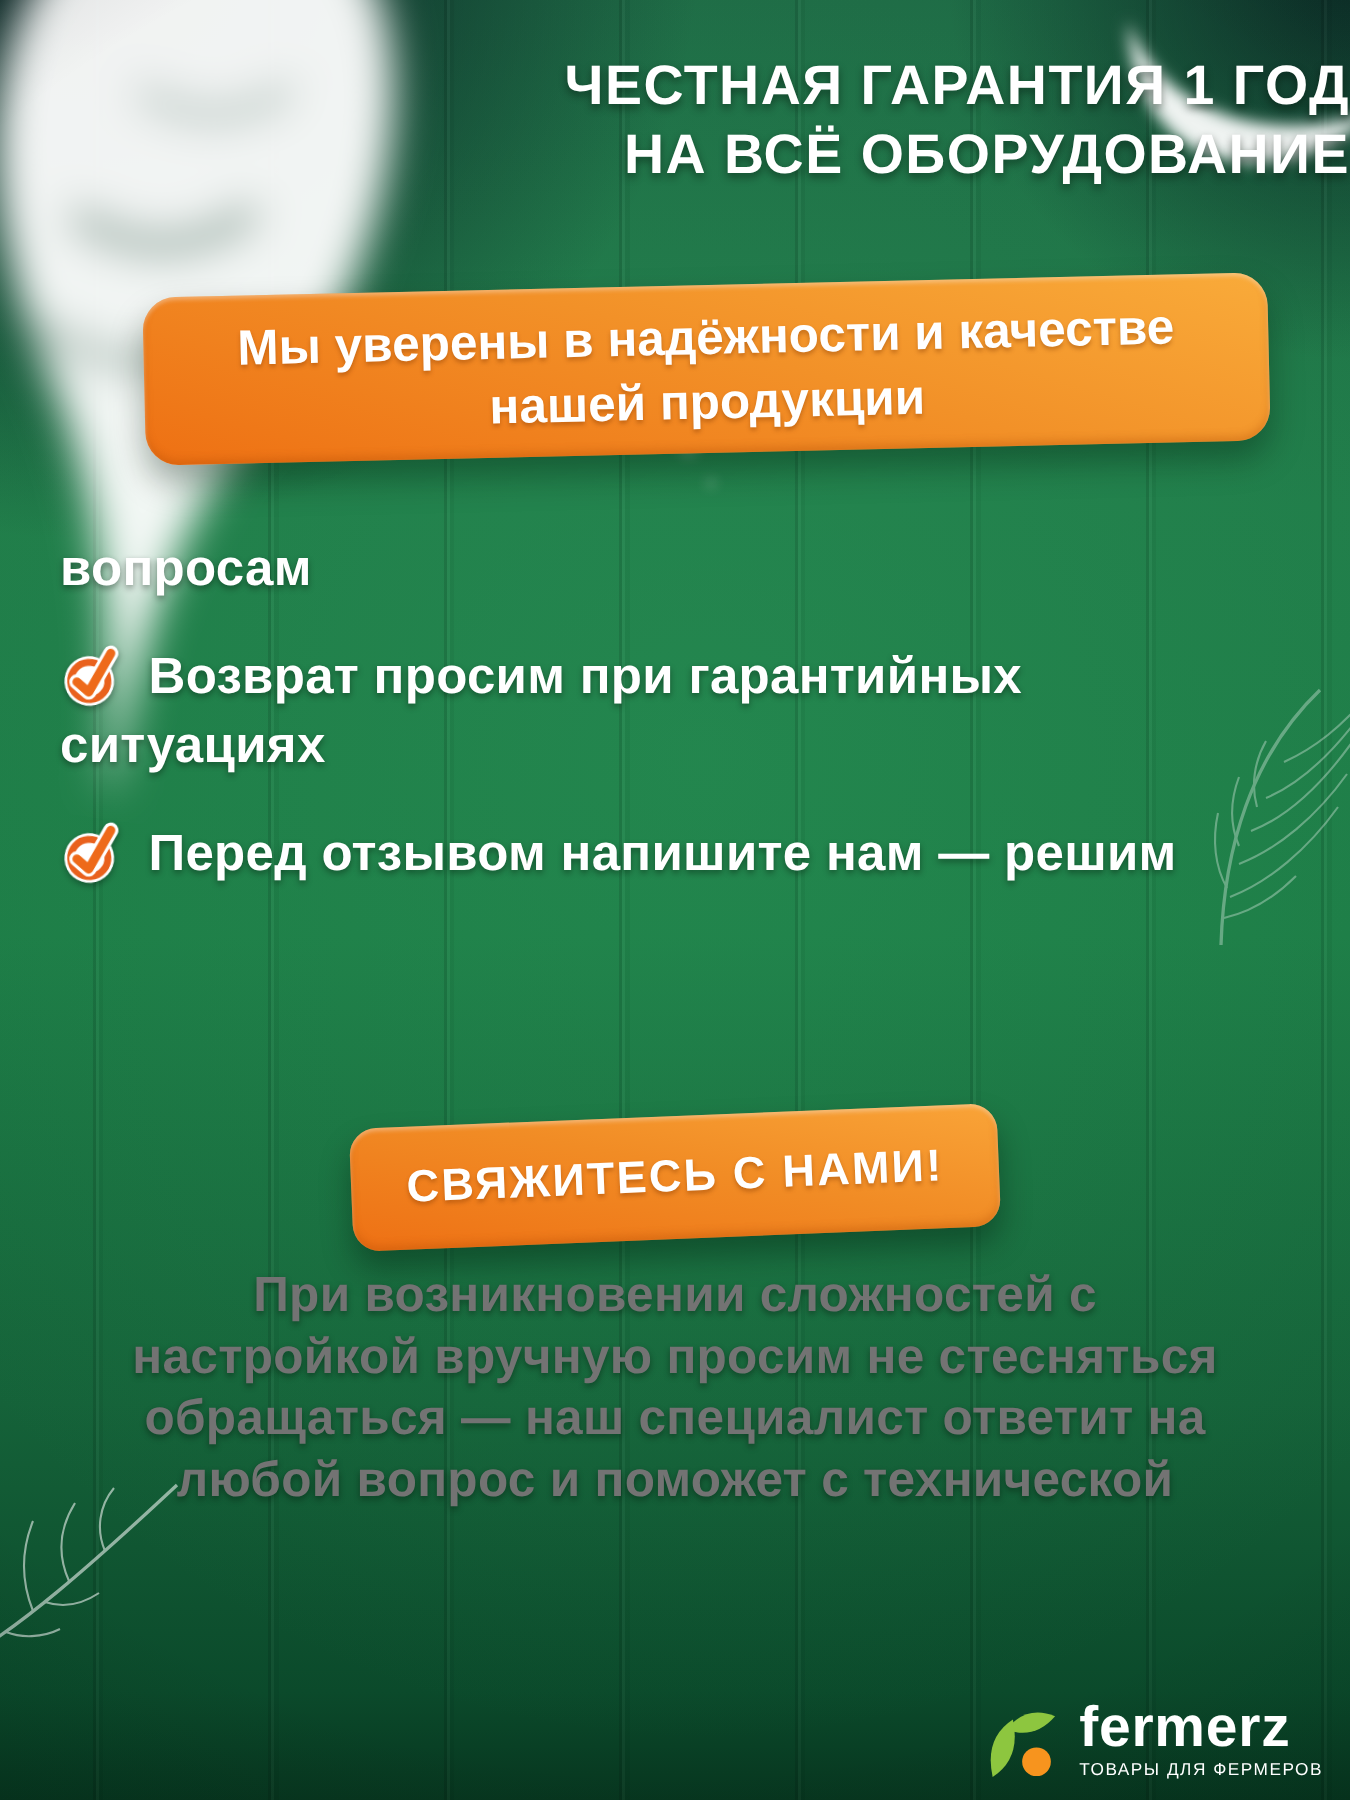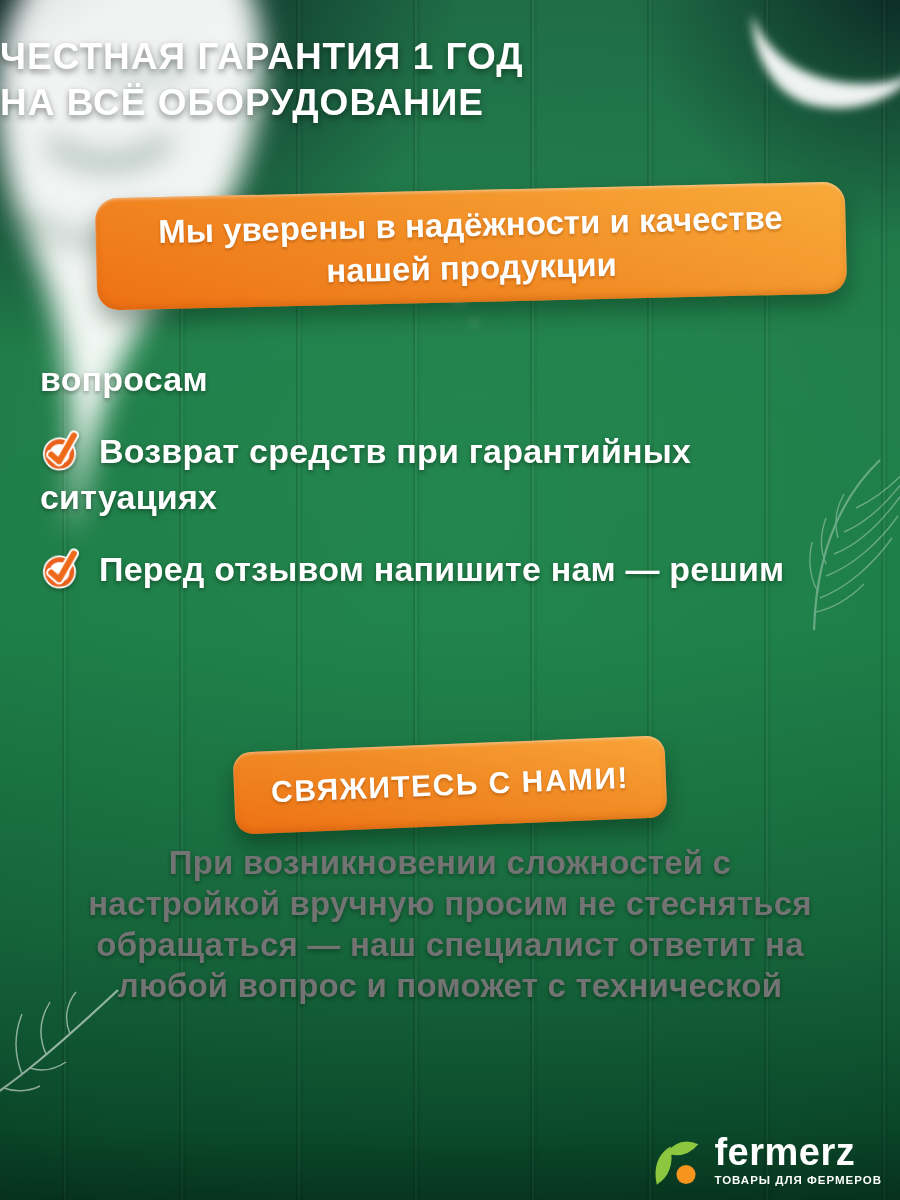--- a/index.html
+++ b/index.html
@@ -25,21 +25,21 @@
     background:radial-gradient(135% 95% at 50% 46%, rgba(0,0,0,0) 55%, rgba(0,20,12,0.30) 82%, rgba(0,16,10,0.55) 100%);
   }
   .feather{position:absolute;pointer-events:none;}
   .feather-tl{left:-95px;top:-90px;transform:rotate(8deg);}
   .feather-tr{left:740px;top:-6px;}
   .feather-r{left:788px;top:446px;opacity:.32;}
   .feather-bl{left:-30px;top:982px;opacity:.55;}
   .sparkle{position:absolute;border-radius:50%;background:rgba(255,255,255,0.16);filter:blur(4px);pointer-events:none;}
 
   .page-title{
-    position:absolute;left:0;top:34px;width:900px;text-align:left;
+    position:absolute;left:0;top:34px;width:900px;text-align:right;
     color:#fff;font-size:37px;line-height:46px;font-weight:800;letter-spacing:1px;
     text-shadow:0 3px 6px rgba(0,10,5,0.45);
   }
   .banner{
     position:absolute;left:96px;top:190px;width:750px;height:112px;border-radius:22px;
     transform:rotate(-1.3deg);
     background:linear-gradient(197deg,#f9ab3a 0%, #f29128 45%, #ee7013 100%);
     box-shadow:0 12px 22px rgba(0,25,12,0.35), inset 0 2px 3px rgba(255,255,255,0.35), inset 0 -3px 6px rgba(170,70,0,0.30);
     display:flex;flex-direction:column;justify-content:center;align-items:center;
     color:#fff;font-size:33px;line-height:43px;font-weight:700;
@@ -68,21 +68,21 @@
     position:absolute;left:30px;top:842px;width:840px;text-align:center;
     color:#737373;font-size:33px;line-height:41px;font-weight:700;letter-spacing:.2px;
     text-shadow:0 2px 4px rgba(0,12,6,0.40);
   }
   .brand-logo{
     position:absolute;right:18px;bottom:12px;display:flex;align-items:flex-start;gap:10px;
   }
   .logo-mark{width:54px;height:54px;}
   .logo-text{display:flex;flex-direction:column;align-items:flex-start;}
   .logo-brand{color:#fff;font-size:38px;line-height:36px;font-weight:800;letter-spacing:.5px;}
-  .logo-tagline{color:#fff;font-size:11.5px;line-height:16px;font-weight:700;letter-spacing:1px;margin-top:2px;}
+  .logo-tagline{color:#fff;font-size:11.5px;line-height:16px;font-weight:400;letter-spacing:1px;margin-top:2px;}
 </style>
 </head>
 <body>
 
 <div class="planks"></div>
 
 <svg class="feather feather-tl" width="430" height="640" viewBox="0 0 215 320">
   <defs>
       <filter id="blurA" x="-40%" y="-40%" width="180%" height="180%">
         <feGaussianBlur stdDeviation="7"></feGaussianBlur>
@@ -154,21 +154,21 @@
   </div>
 
   <div class="check-item">
     <div class="check-line1">
       <svg class="check-svg" viewBox="0 0 50 50">
         <circle cx="21" cy="28" r="18" fill="#ffffff"></circle>
         <circle cx="21" cy="28" r="13.5" fill="none" stroke="#e9611d" stroke-width="5"></circle>
         <path d="M12 28 L20 36 L38 9" fill="none" stroke="#ffffff" stroke-width="11" stroke-linecap="round" stroke-linejoin="round"></path>
         <path d="M12 28 L20 36 L38 9" fill="none" stroke="#ee6a1a" stroke-width="6.5" stroke-linecap="round" stroke-linejoin="round"></path>
       </svg>
-      <span>Возврат средств при гарантийных</span>
+      <span>Возврат просим при гарантийных</span>
     </div>
     <div class="check-line2">ситуациях</div>
   </div>
 
   <div class="check-item">
     <div class="check-line1">
       <svg class="check-svg" viewBox="0 0 50 50">
         <circle cx="21" cy="28" r="18" fill="#ffffff"></circle>
         <circle cx="21" cy="28" r="13.5" fill="none" stroke="#e9611d" stroke-width="5"></circle>
         <path d="M12 28 L20 36 L38 9" fill="none" stroke="#ffffff" stroke-width="11" stroke-linecap="round" stroke-linejoin="round"></path>

